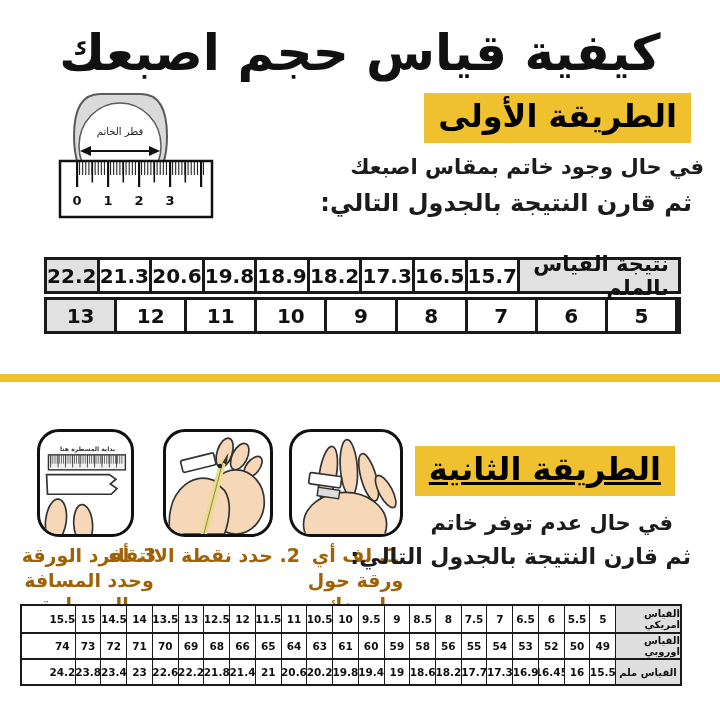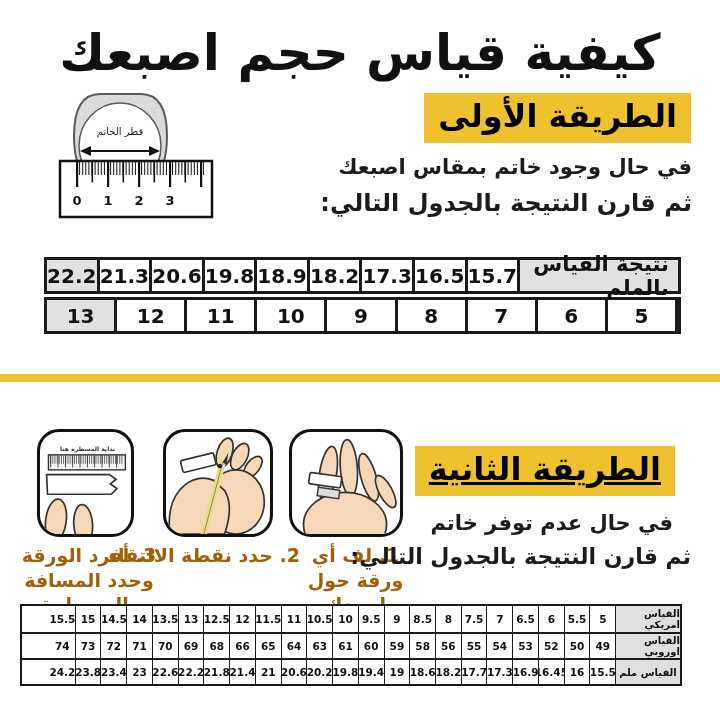--- a/index.html
+++ b/index.html
@@ -19,21 +19,21 @@
 
   
   .method-heading {
     background:#F0C12E; color:#000000; font-weight:bold; font-size:32px;
     padding:4px 14px 8px 14px; direction:rtl; line-height:1.2;
   }
   .m1-heading { top:93px; right:29px; }
   .m2-heading { top:446px; right:45px;text-decoration:underline; }
 
   .sub-line { direction:rtl; font-weight:bold; color:#1c1c1c; white-space:nowrap; }
-  .m1-sub  { top:155px; right:28px; font-size:21px; }
+  .m1-sub  { top:155px; right:16px; font-size:21px; }
   .m1-inst { top:189px; right:28px; font-size:24px; }
   .m2-sub  { top:511px; right:47px; font-size:21px; }
   .m2-inst { top:544px; right:29px; font-size:22px; }
 
   
   .ring-diagram { top:88px; left:54px; }
 
   
   .t1 { top:257px; left:44px; width:637px; }
   .t1row {

